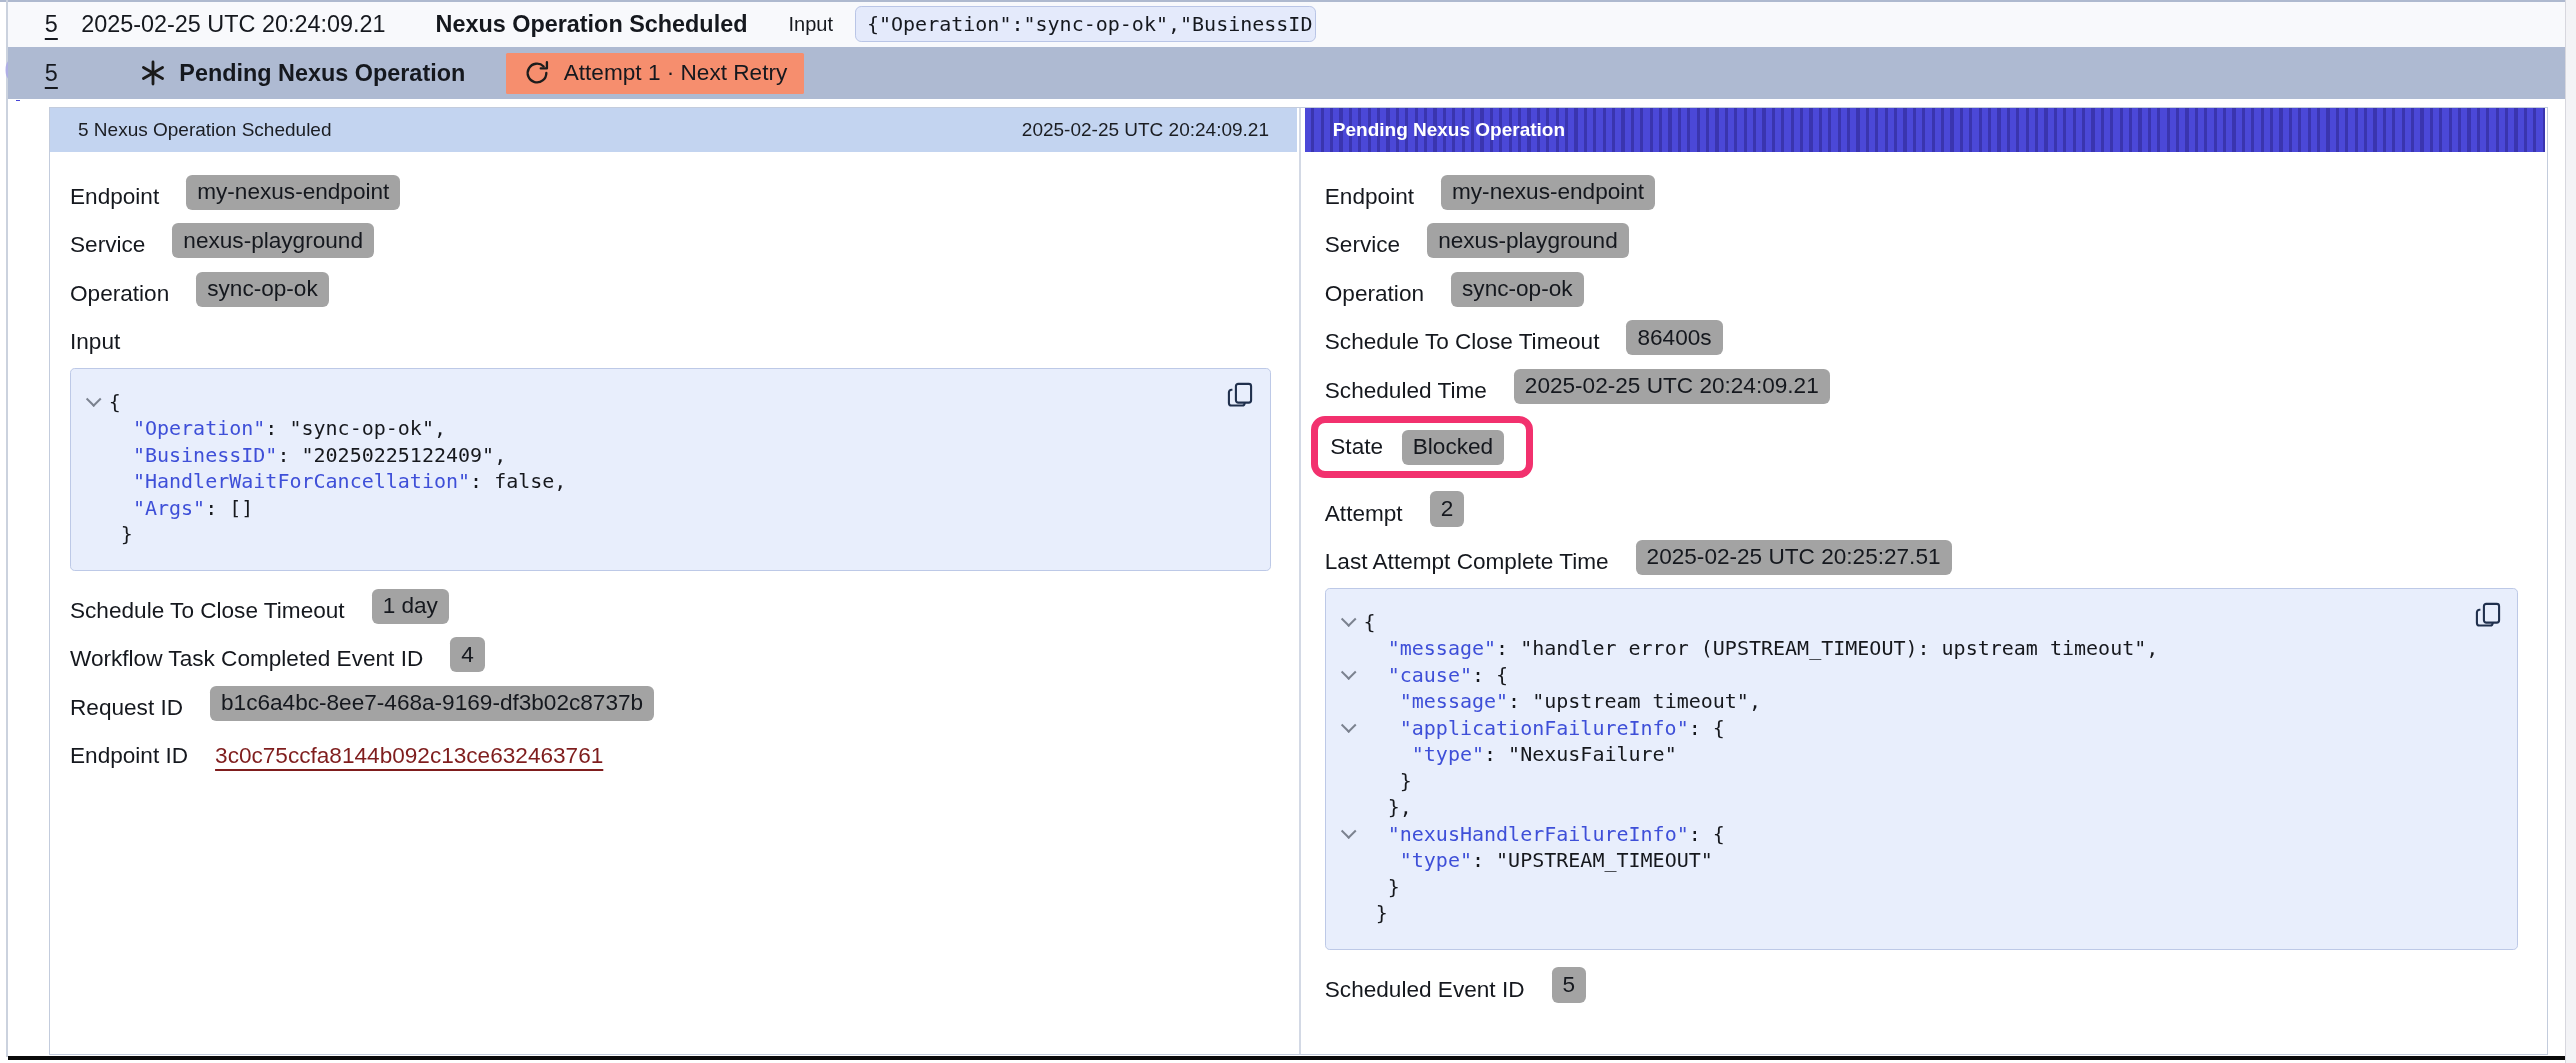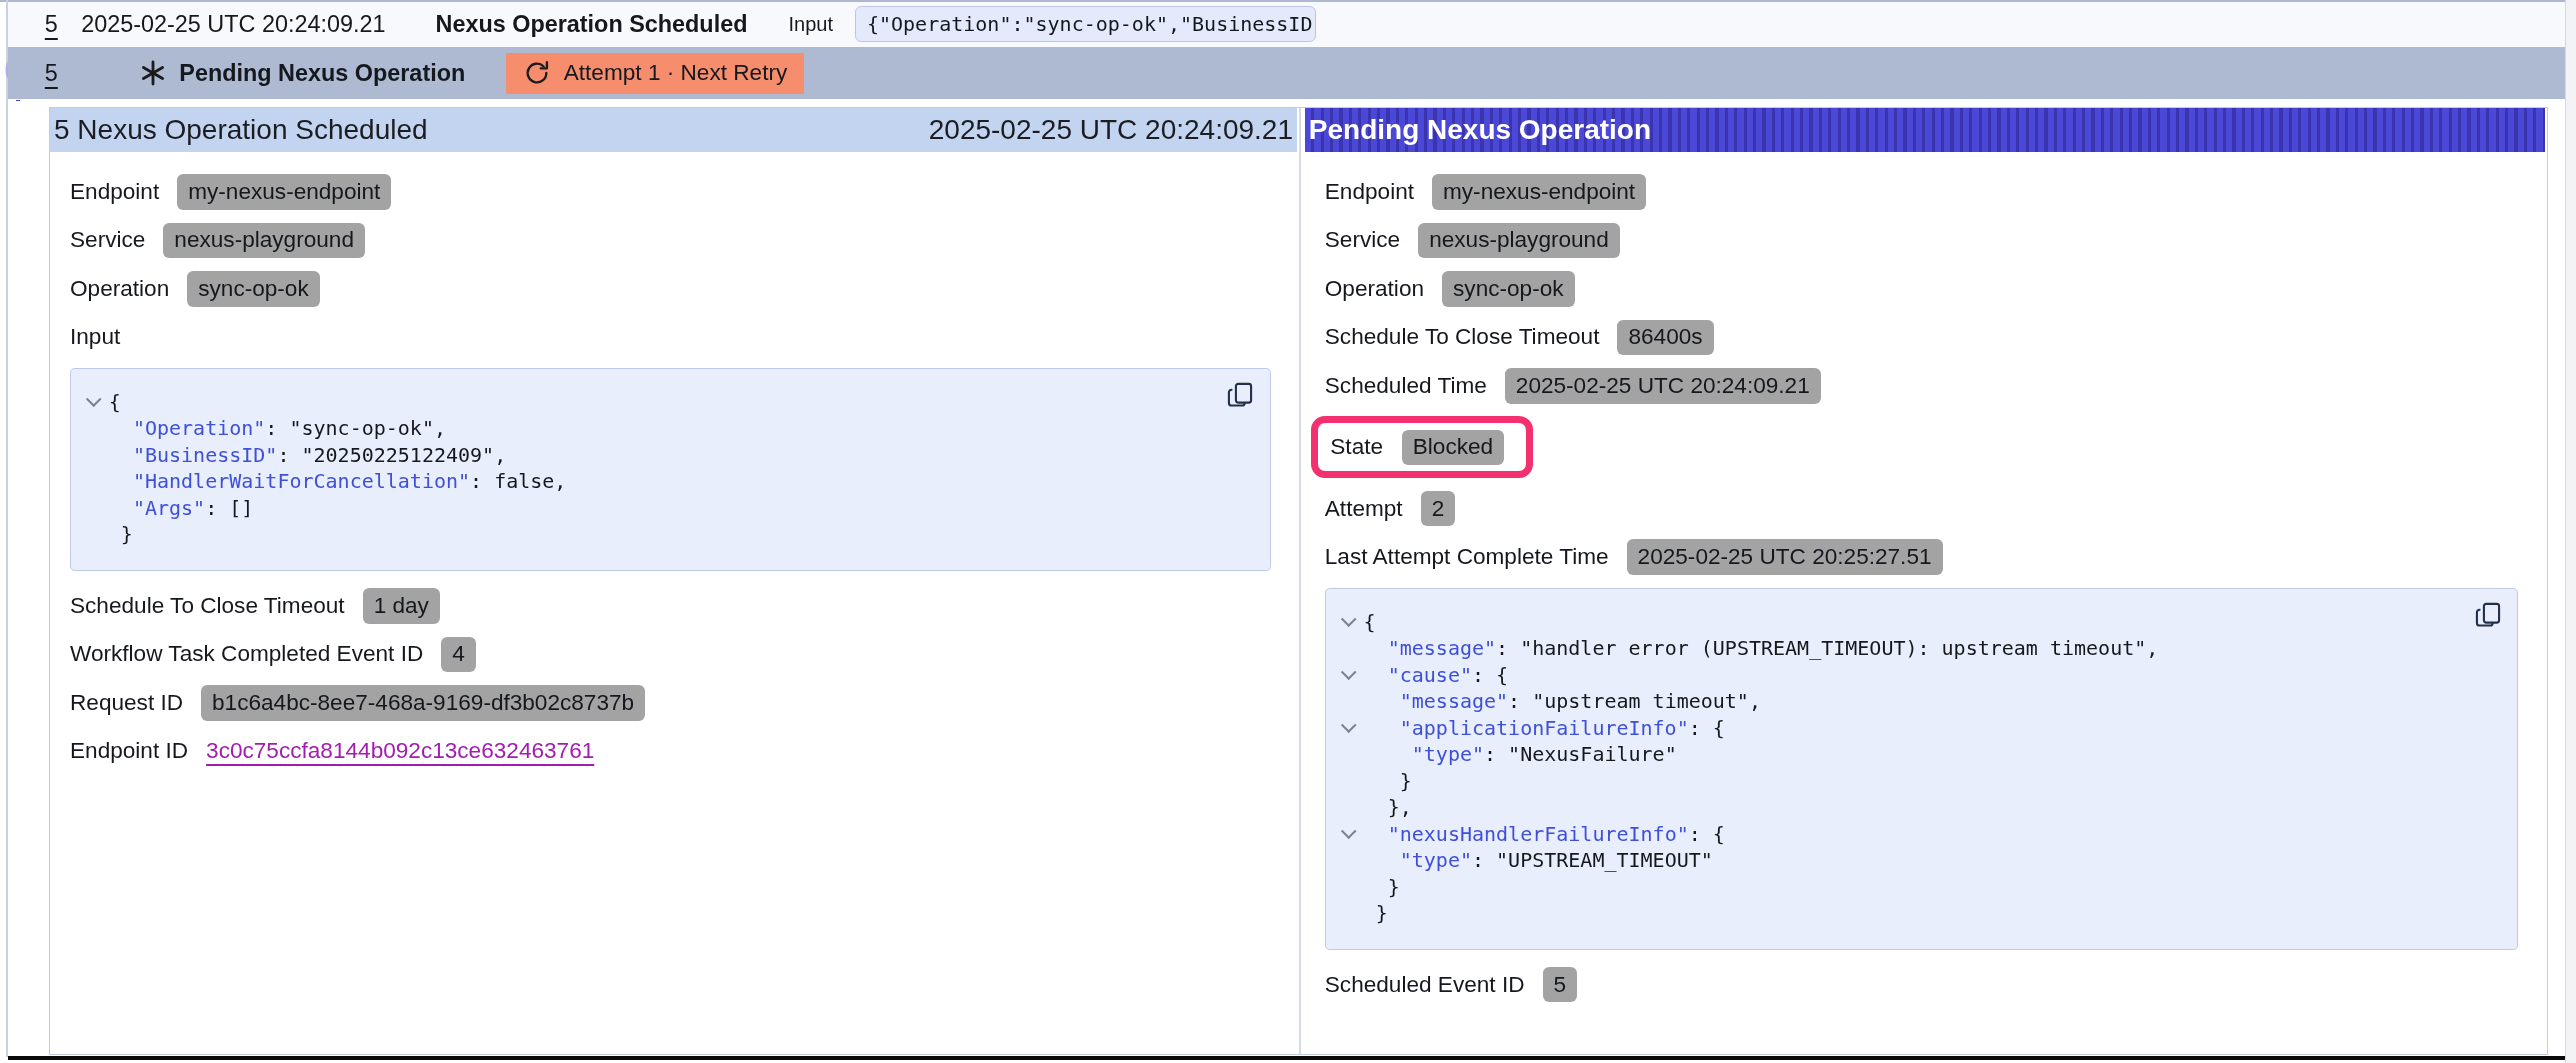--- a/index.html
+++ b/index.html
@@ -36,30 +36,30 @@
   .retry-badge{margin-left:41px;display:flex;align-items:center;gap:12.5px;background:#F68E6E;
                height:41px;padding:0 17px;font-size:22.6px;border-radius:1.6px;}
 
   
   .detail{position:absolute;left:49px;top:107px;width:2499px;height:948px;box-sizing:border-box;
           border:1.6px solid #C3CCDD;display:grid;grid-template-columns:1247px 1240px;column-gap:7.8px;
           background:#fff;z-index:4;}
   .detail::after{content:"";position:absolute;left:1249px;top:0;bottom:0;width:1.6px;background:#D3D9E5;}
   .panel{min-width:0;}
   .phead{height:44px;display:flex;align-items:center;justify-content:space-between;
-         padding:0 4px;font-size:28px;}
+         padding:0 28px;font-size:19px;}
   .phead.blue{background:#C3D4F0;color:#1b1d22;}
   .phead.striped{background:repeating-linear-gradient(90deg,#4B48D8 0 6.2px,#3A35AF 6.2px 9.4px);
                  color:#ffffff;font-weight:600;justify-content:flex-start;}
   .pbody{padding:9.4px 23.4px 0 20px;}
-  .frow{min-height:36px;display:flex;align-items:center;gap:18px;margin:12.5px 0;font-size:22.6px;}
+  .frow{min-height:36px;display:flex;align-items:flex-end;gap:27px;margin:12.5px 0;font-size:22.6px;}
   .flabel{white-space:nowrap;}
   .fbadge{background:#a3a3a3;border-radius:6.2px;padding:4.7px 11px;white-space:nowrap;}
   .flink{text-decoration:underline;text-underline-offset:5.5px;text-decoration-thickness:1.9px;
-         color:#a21caf;cursor:pointer;}
+         color:#7f1d1d;cursor:pointer;}
   .hlrow{margin:4.7px 0;}
   .hl{display:inline-flex;align-items:center;gap:18.7px;border:7px solid #F2316E;border-radius:14px;
       background:#fff;padding:6.2px 22px 6.2px 12.5px;margin-left:-14px;}
 
   
   .codeblock{position:relative;margin:4.7px 3.1px 17px 0;background:#E8EEFC;border:1.6px solid #BDC9E7;
              border-radius:4.7px;padding:20px 18.7px 22px 7.8px;}
   .cline{display:flex;align-items:center;}
   .chev{flex:0 0 30px;display:flex;align-items:center;justify-content:center;cursor:pointer;}
   .chev i{display:block;width:9.4px;height:9.4px;border-right:2.3px solid #7b828f;border-bottom:2.3px solid #7b828f;

